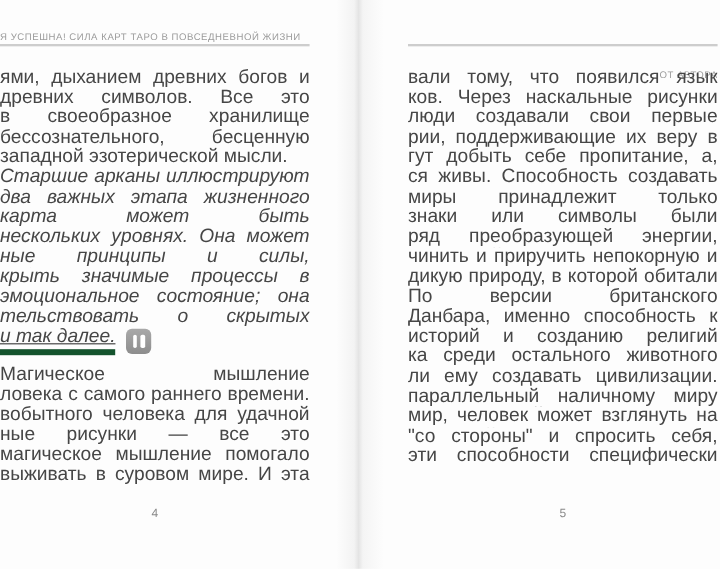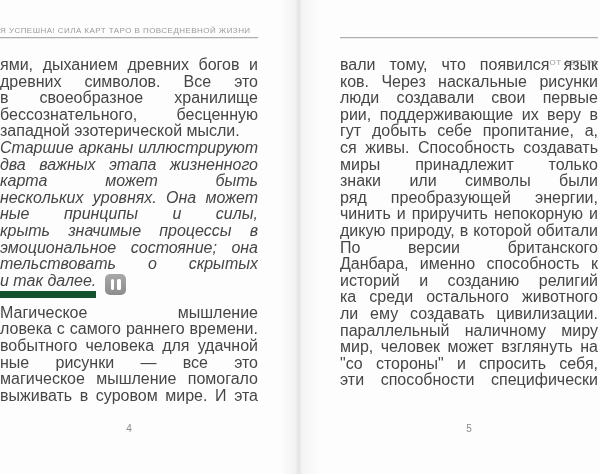--- a/index.html
+++ b/index.html
@@ -34,23 +34,24 @@
   }
   .line { height:16.6px; overflow:hidden; }
   .j   { text-align:justify; text-align-last:justify; }
   .ind { }
   .italic { font-style:italic; }
   .para-gap { margin-top:8px; }
 
   .tail-row { height:24px; display:flex; align-items:flex-start; }
   .tail-underline {
     font-style:italic;
-    border-bottom:7px solid #14532d;
+    border-bottom:5px solid #14532d;
     padding-bottom:2px;
     white-space:nowrap;
+    text-decoration:underline;
   }
   .pause-icon {
     width:21px; height:21px; margin-left:9px; margin-top:1px;
     background:linear-gradient(180deg,#a9a9a9,#8d8d8d);
     border-radius:5px;
     display:inline-flex; align-items:center; justify-content:center;
     gap:3px; flex:0 0 auto; cursor:pointer;
   }
   .pause-icon::before, .pause-icon::after {
     content:""; width:3.5px; height:11px;

